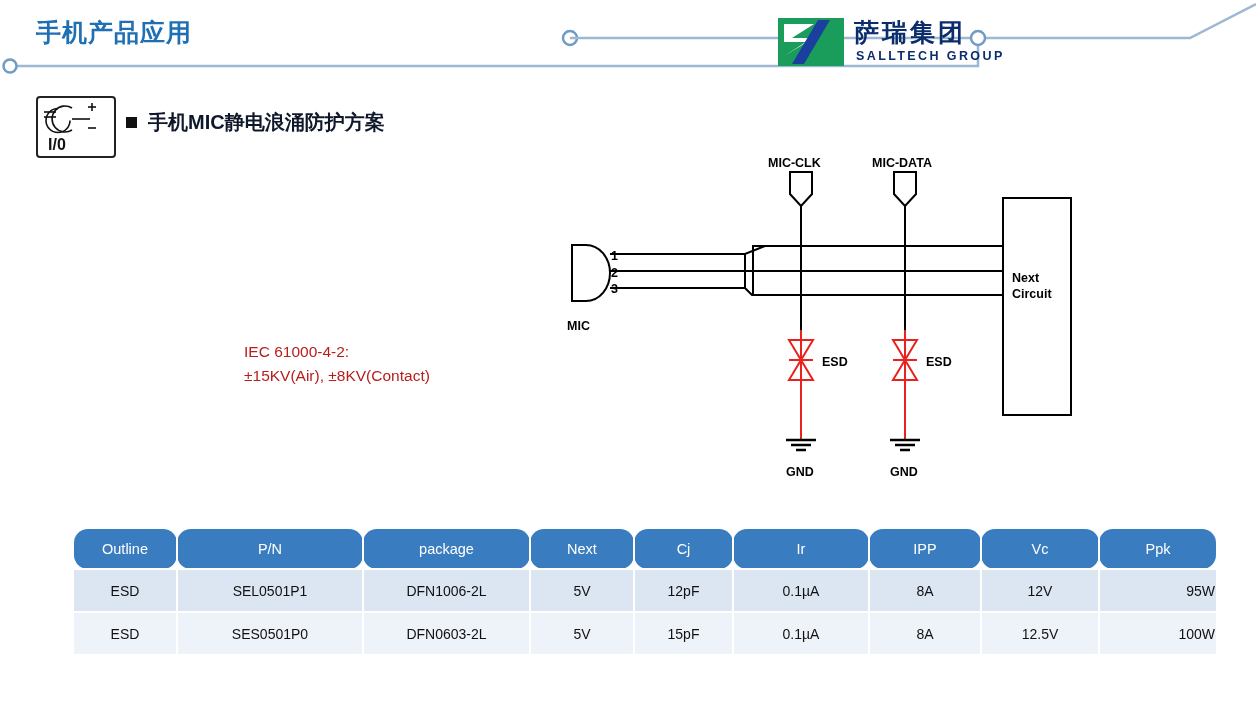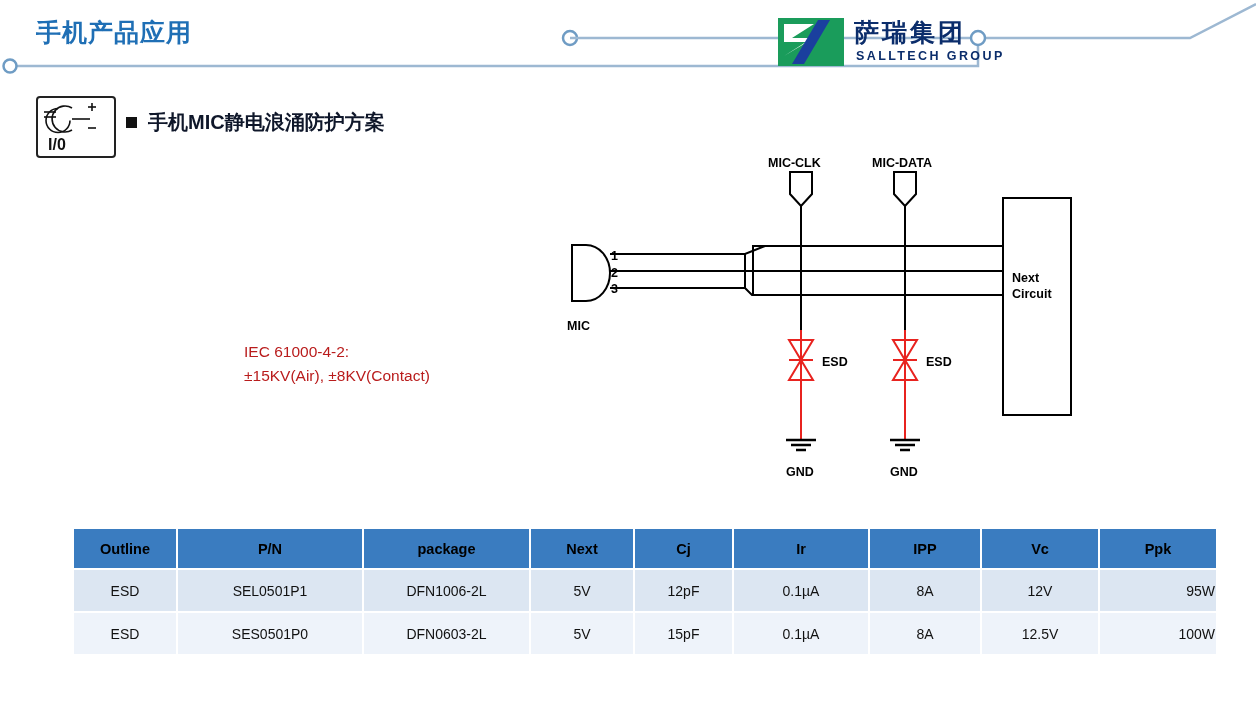--- a/index.html
+++ b/index.html
@@ -131,26 +131,27 @@
     top: 529px;
     width: 1108px;
   }
   table.spec {
     border-collapse: collapse;
     width: 1108px;
     table-layout: fixed;
   }
   table.spec th {
     background: #3a7cc0;
-    color: #000000;
+    color: #ffffff;
     font-size: 14.5px;
-    font-weight: bold;
+    font-weight: normal;
     height: 37px;
     border-right: 2px solid #ffffff;
     text-align: center;
+    border-radius: 14px;
   }
   table.spec th:last-child { border-right: none; }
   table.spec td {
     background: #dce6f2;
     color: #111;
     font-size: 14px;
     height: 39px;
     text-align: center;
     border-right: 2px solid #ffffff;
     border-top: 2px solid #ffffff;

